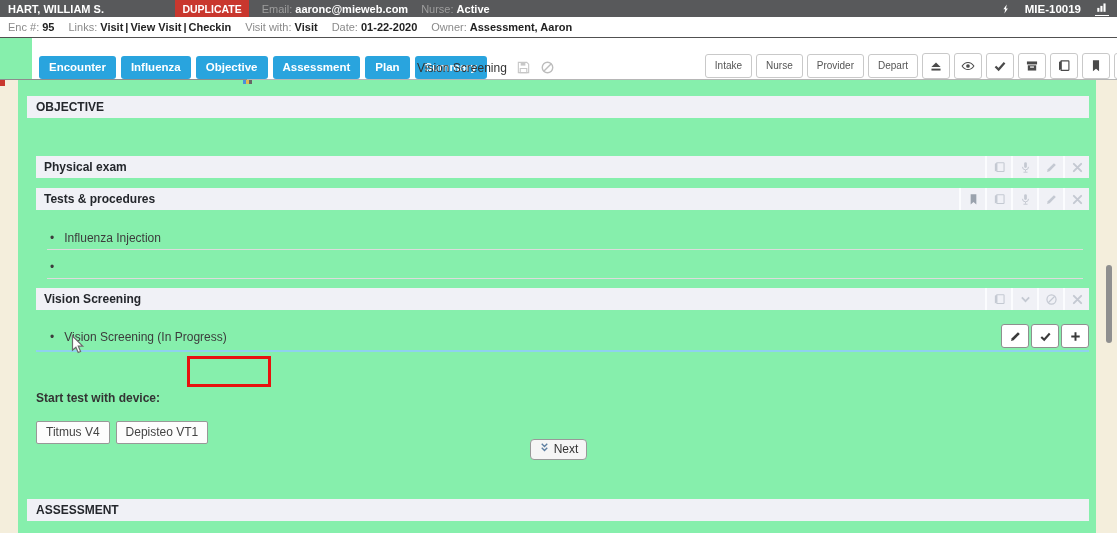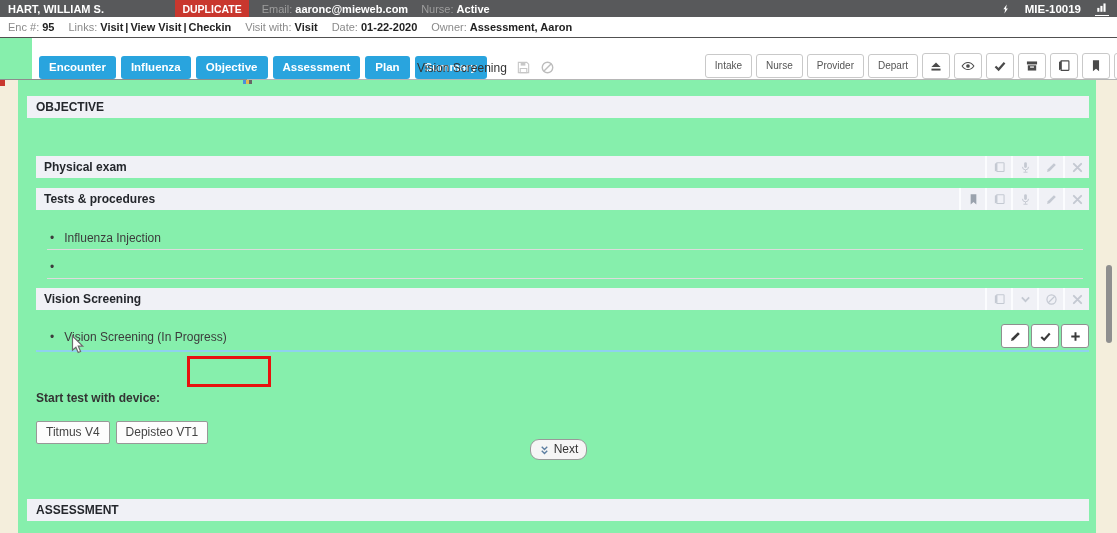--- a/index.html
+++ b/index.html
@@ -91,22 +91,22 @@
   .vp-link { font-weight:bold; color:#555; text-decoration:underline; cursor:pointer; }
   .vp-link.auto { color:#222; margin-left:5px; }
   .vp-sep { color:#666; margin-left:5px; }
   .red-box { position:absolute; left:187px; top:356px; width:84px; height:31px;
     border:3px solid var(--annotation_red,#e8120e); z-index:5; pointer-events:none; }
   .start-label { position:absolute; left:36px; top:391px; font-size:12px; font-weight:bold; color:#333; }
   .device-row { position:absolute; left:36px; top:413px; display:flex; gap:6px;margin-top:8px; }
   .dev-btn { background:#fdfdfd; border:1px solid #989898; border-radius:2px; font-size:12px;
     color:#444; padding:3px 9px 4px; cursor:pointer; }
   .next-wrap { position:absolute; top:439px; left:0; width:1117px; display:flex; justify-content:center; }
-  .next-btn { display:flex; align-items:flex-end; gap:4px; background:#f5f5f5; border:1px solid #999;
-    border-radius:9px; font-size:12px; color:#333; padding:2px 8px 3px; cursor:pointer; }
+  .next-btn { display:flex; align-items:flex-start; gap:4px; background:#f5f5f5; border:1px solid #999;
+    border-radius:4px; font-size:12px; color:#333; padding:2px 8px 3px; cursor:pointer; }
   .next-btn .i { width:11px; height:11px; color:#5b7da0; }
 
   .cursor { position:absolute; left:71px; top:335px; width:14px; height:20px; z-index:9; }
 </style>
 </head>
 <body>
 
 <svg width="0" height="0" style="position:absolute">
 <defs>
   <symbol id="i-book" viewBox="0 0 16 16">

